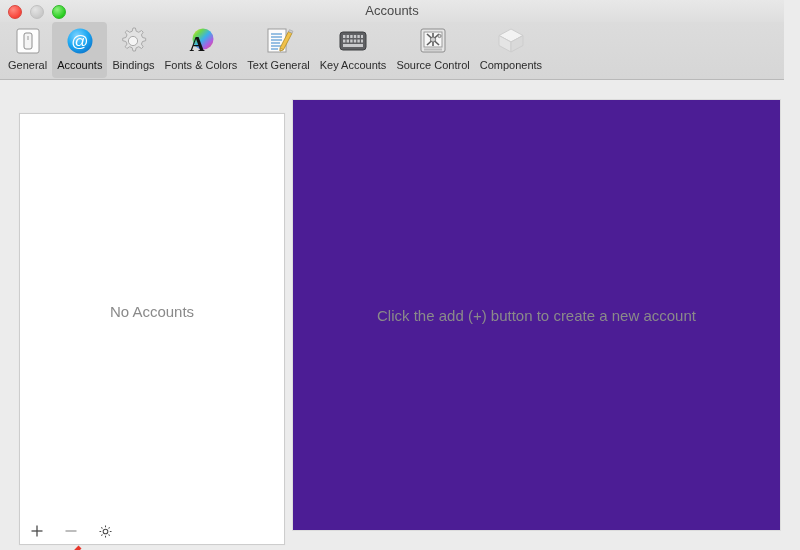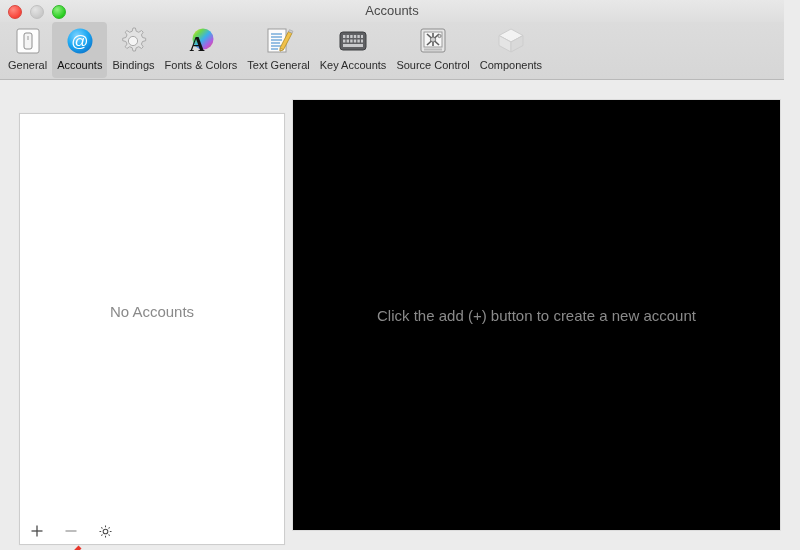--- a/index.html
+++ b/index.html
@@ -147,21 +147,21 @@
     cursor: default;
   }
   .footer-btn svg { display: block; }
 
   #right-panel {
     position: absolute;
     left: 292px;
     top: 19px;
     width: 489px;
     height: 432px;
-    background: #000000;
+    background: #4c1d95;
     border: 1px solid #dcdcdc;
     box-sizing: border-box;
     display: flex;
     align-items: center;
     justify-content: center;
   }
   #right-hint {
     font-size: 15px;
     color: #8a8a8a;
     text-align: center;

